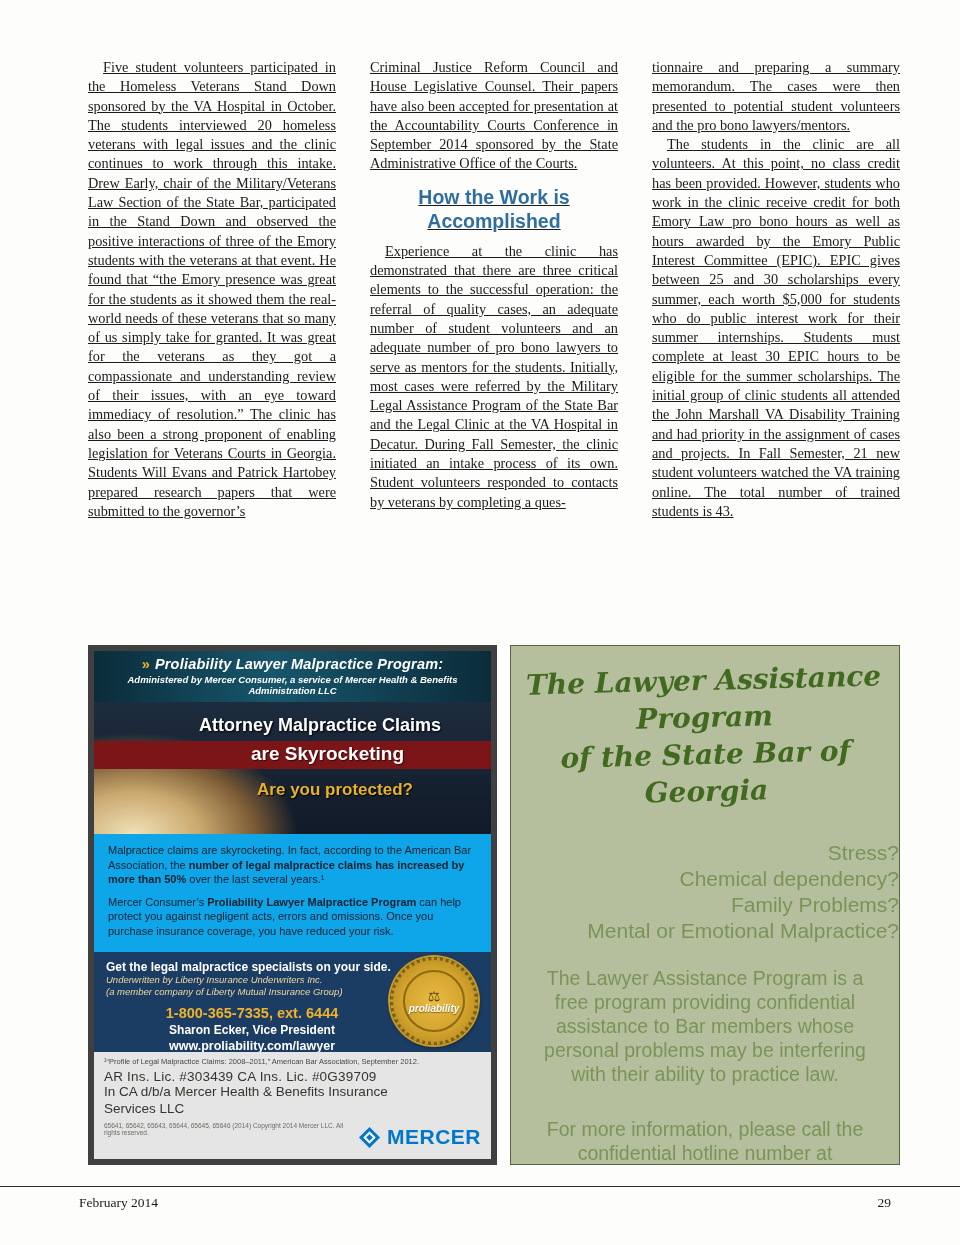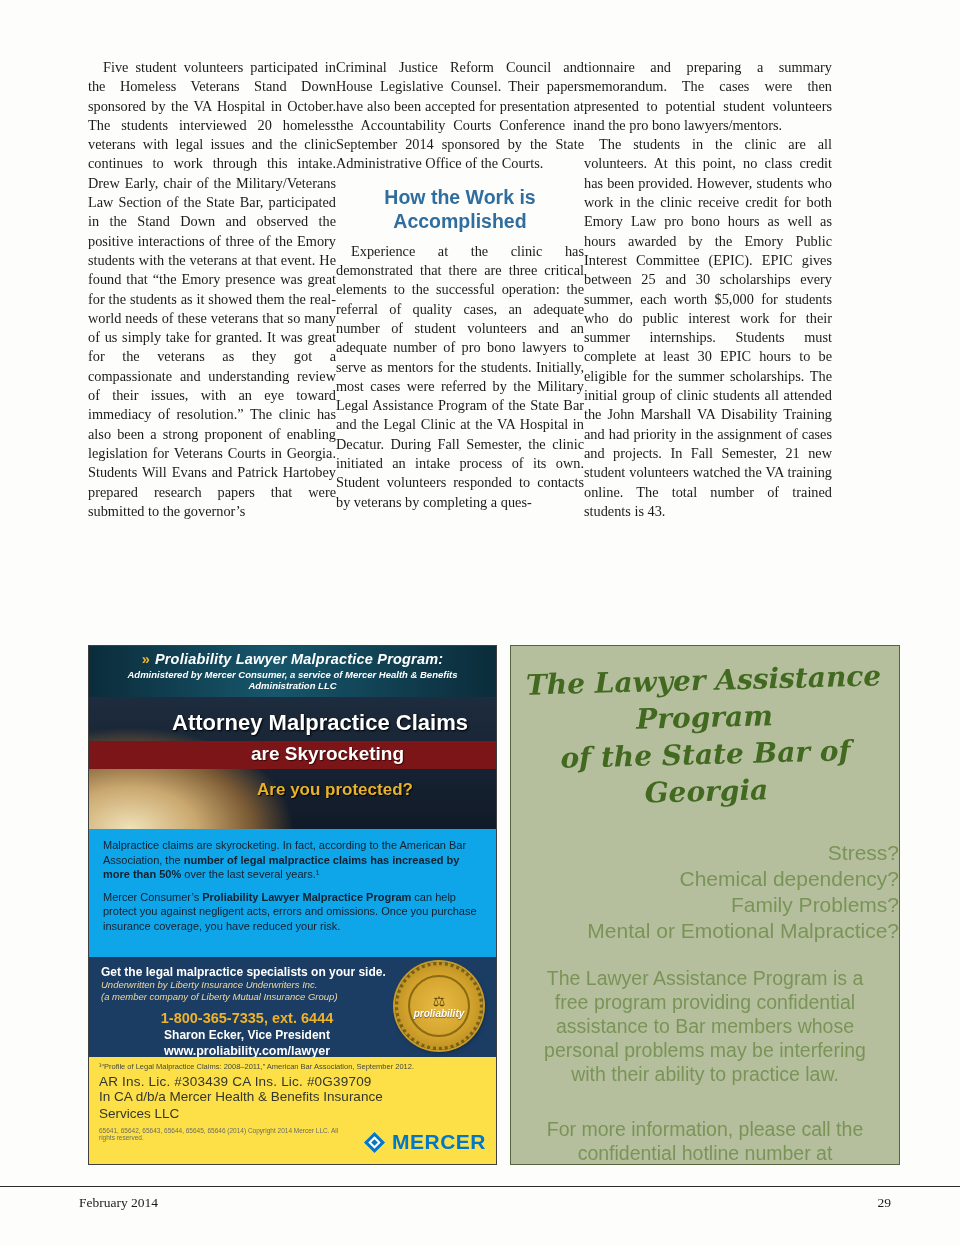--- a/index.html
+++ b/index.html
@@ -7,56 +7,56 @@
   body {
     background:#fdfdfc;
     font-family:"Liberation Serif", serif;
     color:#1b1b1b;
     position:relative;
     overflow:hidden;
   }
   .page { position:absolute; left:88px; top:58px; width:812px; }
 
   
-  .columns { display:flex; height:587px; overflow:hidden; }
+  .columns { display:flex; gap:34px; height:587px; overflow:hidden;text-decoration:underline; }
   .col { width:248px; font-size:14.3px; line-height:19.3px; text-align:justify; }
   .col p { margin:0; }
   .col p.indent { text-indent:15px; }
   .section-heading {
     font-family:"Liberation Sans", sans-serif;
     color:#2f6e9e; font-size:19.5px; line-height:24px;
     font-weight:bold; margin:11px 0 9px; text-align:center;
   }
 
   
   .ads { display:flex; gap:13px; }
 
   
   .ad-mercer {
-    width:409px; height:520px; border:1px solid #404040;
+    width:409px; height:520px; border:6px solid #404040;
     display:flex; flex-direction:column; overflow:hidden;
     font-family:"Liberation Sans", sans-serif; background:#fff;
   }
   .m-header {
     background:linear-gradient(90deg,#0b2c3a 0%,#17566c 45%,#0b2c3a 100%);
     color:#fff; padding:5px 8px 6px; text-align:center;
   }
   .m-header-title { font-size:14.5px; font-weight:bold; font-style:italic; letter-spacing:.2px; }
   .m-chev { color:#f0b32a; margin-right:5px; font-style:normal; }
   .m-header-sub { font-size:9.5px; font-style:italic; font-weight:bold; margin-top:2px; }
 
   .m-hero {
     position:relative; height:132px; overflow:hidden;
     background:
       radial-gradient(ellipse 210px 130px at 10% 100%, #f0e2b8 0%, #caa86f 32%, #7a5a34 58%, rgba(23,32,46,0) 78%),
       linear-gradient(180deg,#1d2c3e 0%,#111a28 100%);
   }
   .m-hero-h1 {
     position:relative; text-align:center; margin:13px 0 5px 55px;
-    color:#fff; font-size:22px; font-weight:bold; text-shadow:1px 1px 2px #000;
+    color:#fff; font-size:18px; font-weight:bold; text-shadow:1px 1px 2px #000;
   }
   .m-band {
     position:relative; background:#7c1517; color:#fff;
     font-size:19px; font-weight:bold; text-align:center;
     padding:2px 0 4px 70px; text-shadow:1px 1px 1px #3a0808;
   }
   .m-protected {
     position:relative; color:#e8b32a; font-size:17px; font-weight:bold;
     text-align:center; margin:11px 0 0 85px; text-shadow:1px 1px 1px #000;
   }
@@ -78,21 +78,21 @@
     border:3px dotted #7c5f10; box-shadow:0 0 0 2px #c79b25, 1px 2px 4px rgba(0,0,0,.5);
     display:flex; flex-direction:column; align-items:center; justify-content:center;
   }
   .m-seal-inner {
     width:62px; height:62px; border-radius:50%; border:2px solid #8a6a14;
     display:flex; flex-direction:column; align-items:center; justify-content:center;
   }
   .m-seal-scales { font-size:14px; line-height:14px; color:#5d4708; }
   .m-seal-text { font-size:10px; font-style:italic; font-weight:bold; color:#fff; text-shadow:0 1px 1px #7c5f10; }
 
-  .m-bottom { background:#fde047; flex:0 0 auto; height:107px; padding:5px 10px 4px; position:relative; }
+  .m-bottom { background:#e5e5e5; flex:0 0 auto; height:107px; padding:5px 10px 4px; position:relative; }
   .m-footnote { font-size:7.5px; color:#45493f; }
   .m-lic { font-size:13.5px; color:#33362e; margin-top:3px; letter-spacing:.2px; }
   .m-dba { font-size:13.5px; color:#33362e; line-height:16.5px; }
   .m-copy { font-size:6.5px; color:#6a6d63; margin-top:5px; width:240px; }
   .m-logo { position:absolute; right:10px; bottom:10px; display:flex; align-items:center; gap:6px; }
   .m-logo-text { color:#0077c8; font-weight:bold; font-size:21px; letter-spacing:.5px; }
 
   
   .ad-lap {
     width:390px; height:520px; background:#b6bf9d; border:1px solid #55663f;

